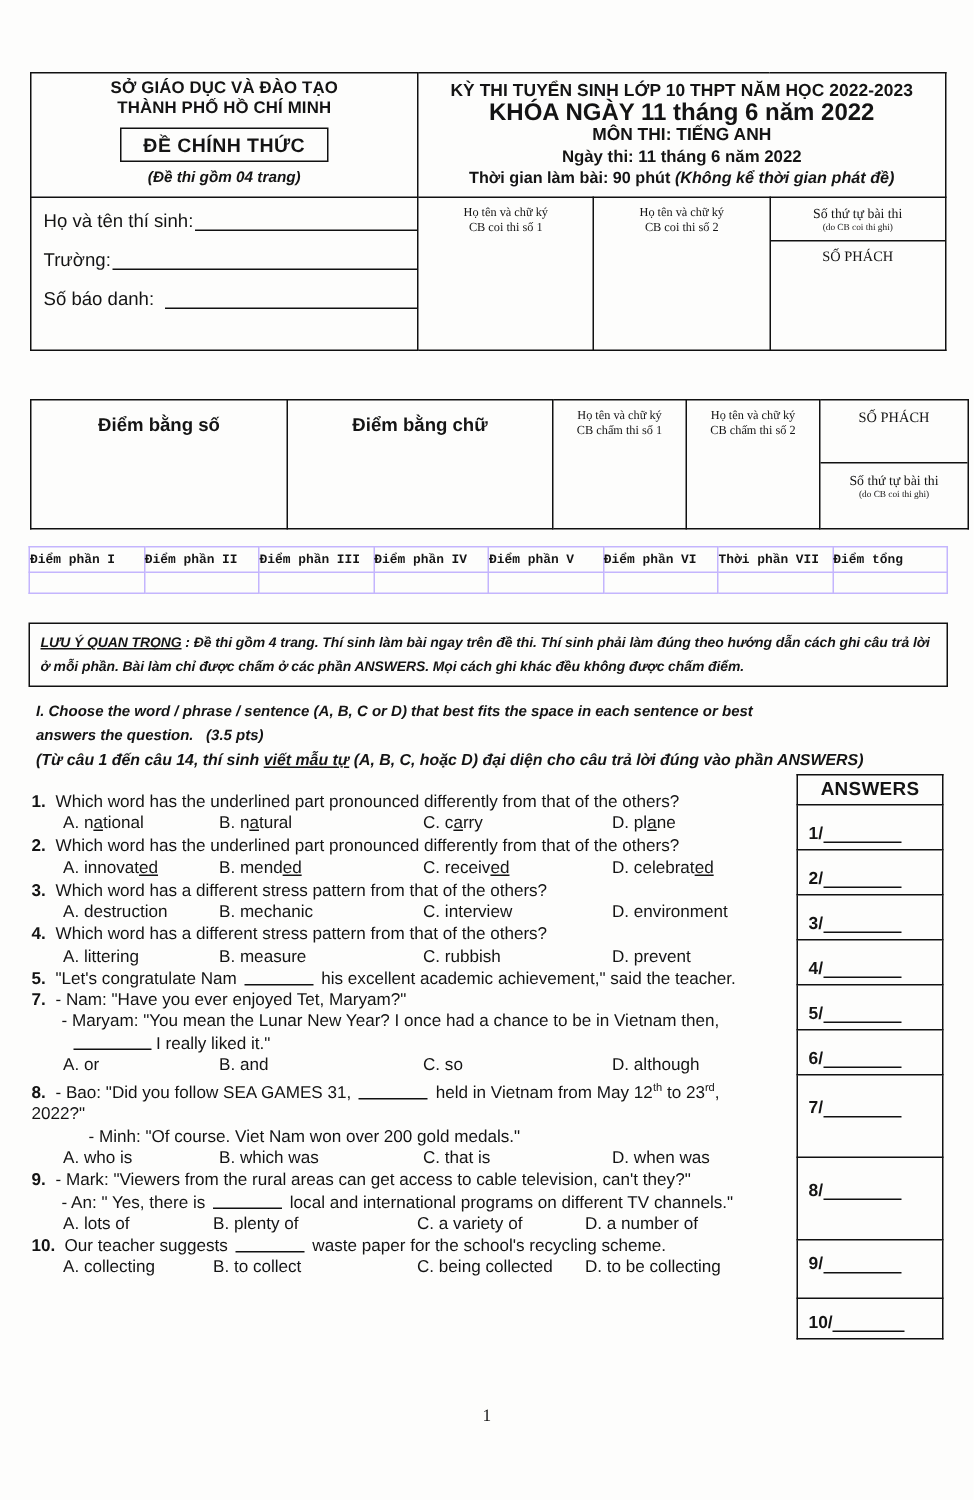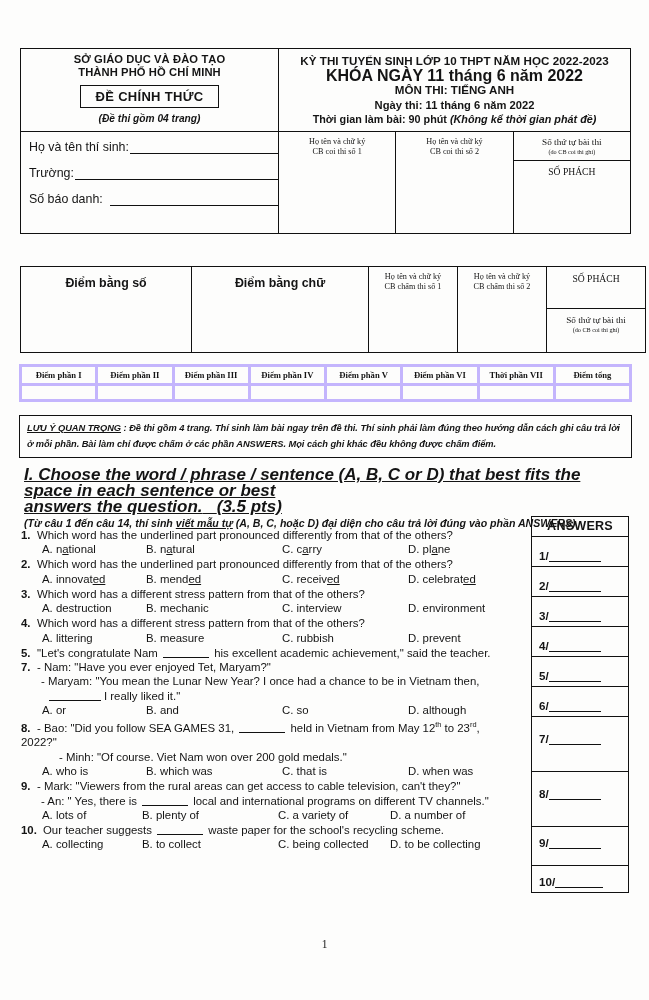--- a/index.html
+++ b/index.html
@@ -162,25 +162,25 @@
 
   
   .part-table {
     position: absolute;
     left: 19px; top: 364px;
     width: 613px;
     border-collapse: collapse;
     table-layout: fixed;
   }
   .part-table td {
-    border: 3px solid #c4b5fd;
-    text-align: center;
+    border: 1px solid #c4b5fd;
+    text-align: left;
     font-size: 8.6px;
     font-weight: bold;
-    font-family: Liberation Serif, serif;
+    font-family: Liberation Mono, monospace;
     padding: 3px 0 3px 0;
   }
   .part-table tr.blank td { height: 13px; padding: 0; }
 
   
   .note-box {
     position: absolute;
     left: 19px; top: 415px;
     width: 613px;
     border: 1px solid #111;
@@ -197,25 +197,24 @@
   }
   .note-box .u { text-decoration: underline; }
 
   
   .sec-instr {
     position: absolute;
     left: 24px; top: 467px;
     width: 600px;
   }
   .sec-instr .l1, .sec-instr .l2 {
-    font-size: 17px;
+    font-size: 10px;
     font-style: italic;
     font-weight: bold;
     line-height: 16px;
-    text-decoration: underline;
   }
   .sec-instr .l2 .pts { text-decoration: none; }
   .sec-instr .l3 {
     font-size: 10.6px;
     font-style: italic;
     font-weight: bold;
     line-height: 17px;
   }
   .sec-instr .l3 .u { text-decoration: underline; }
 

